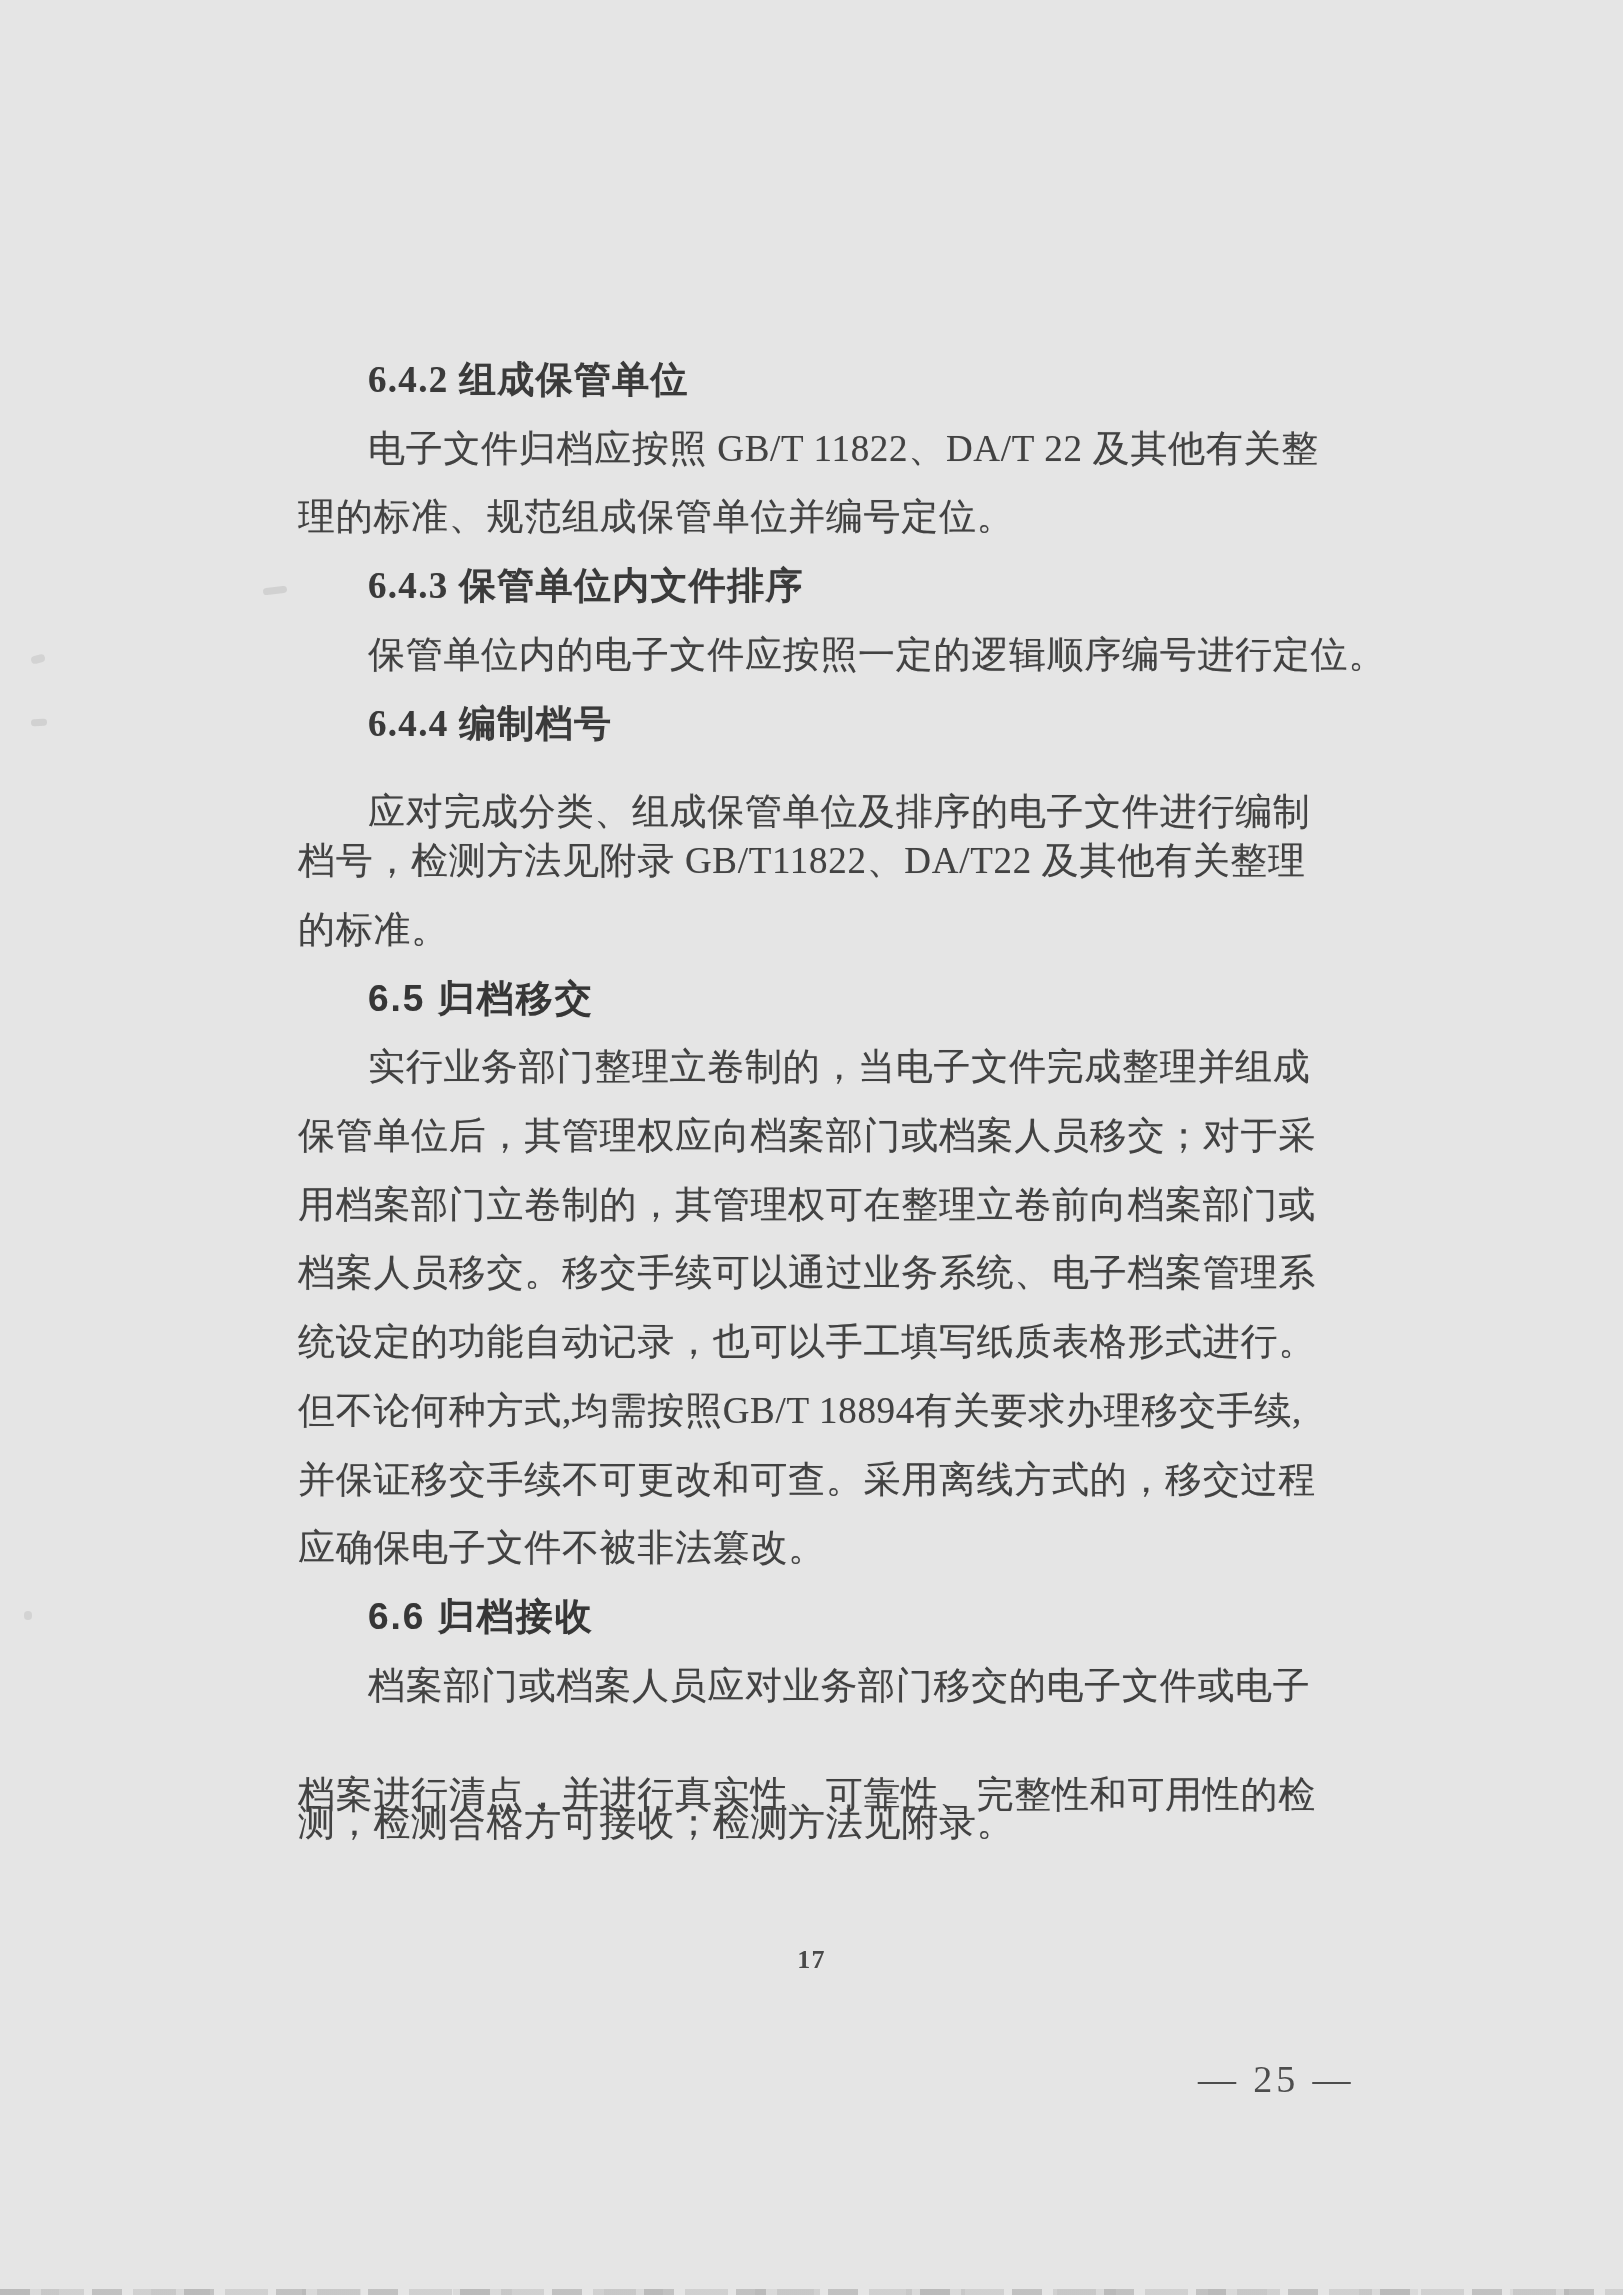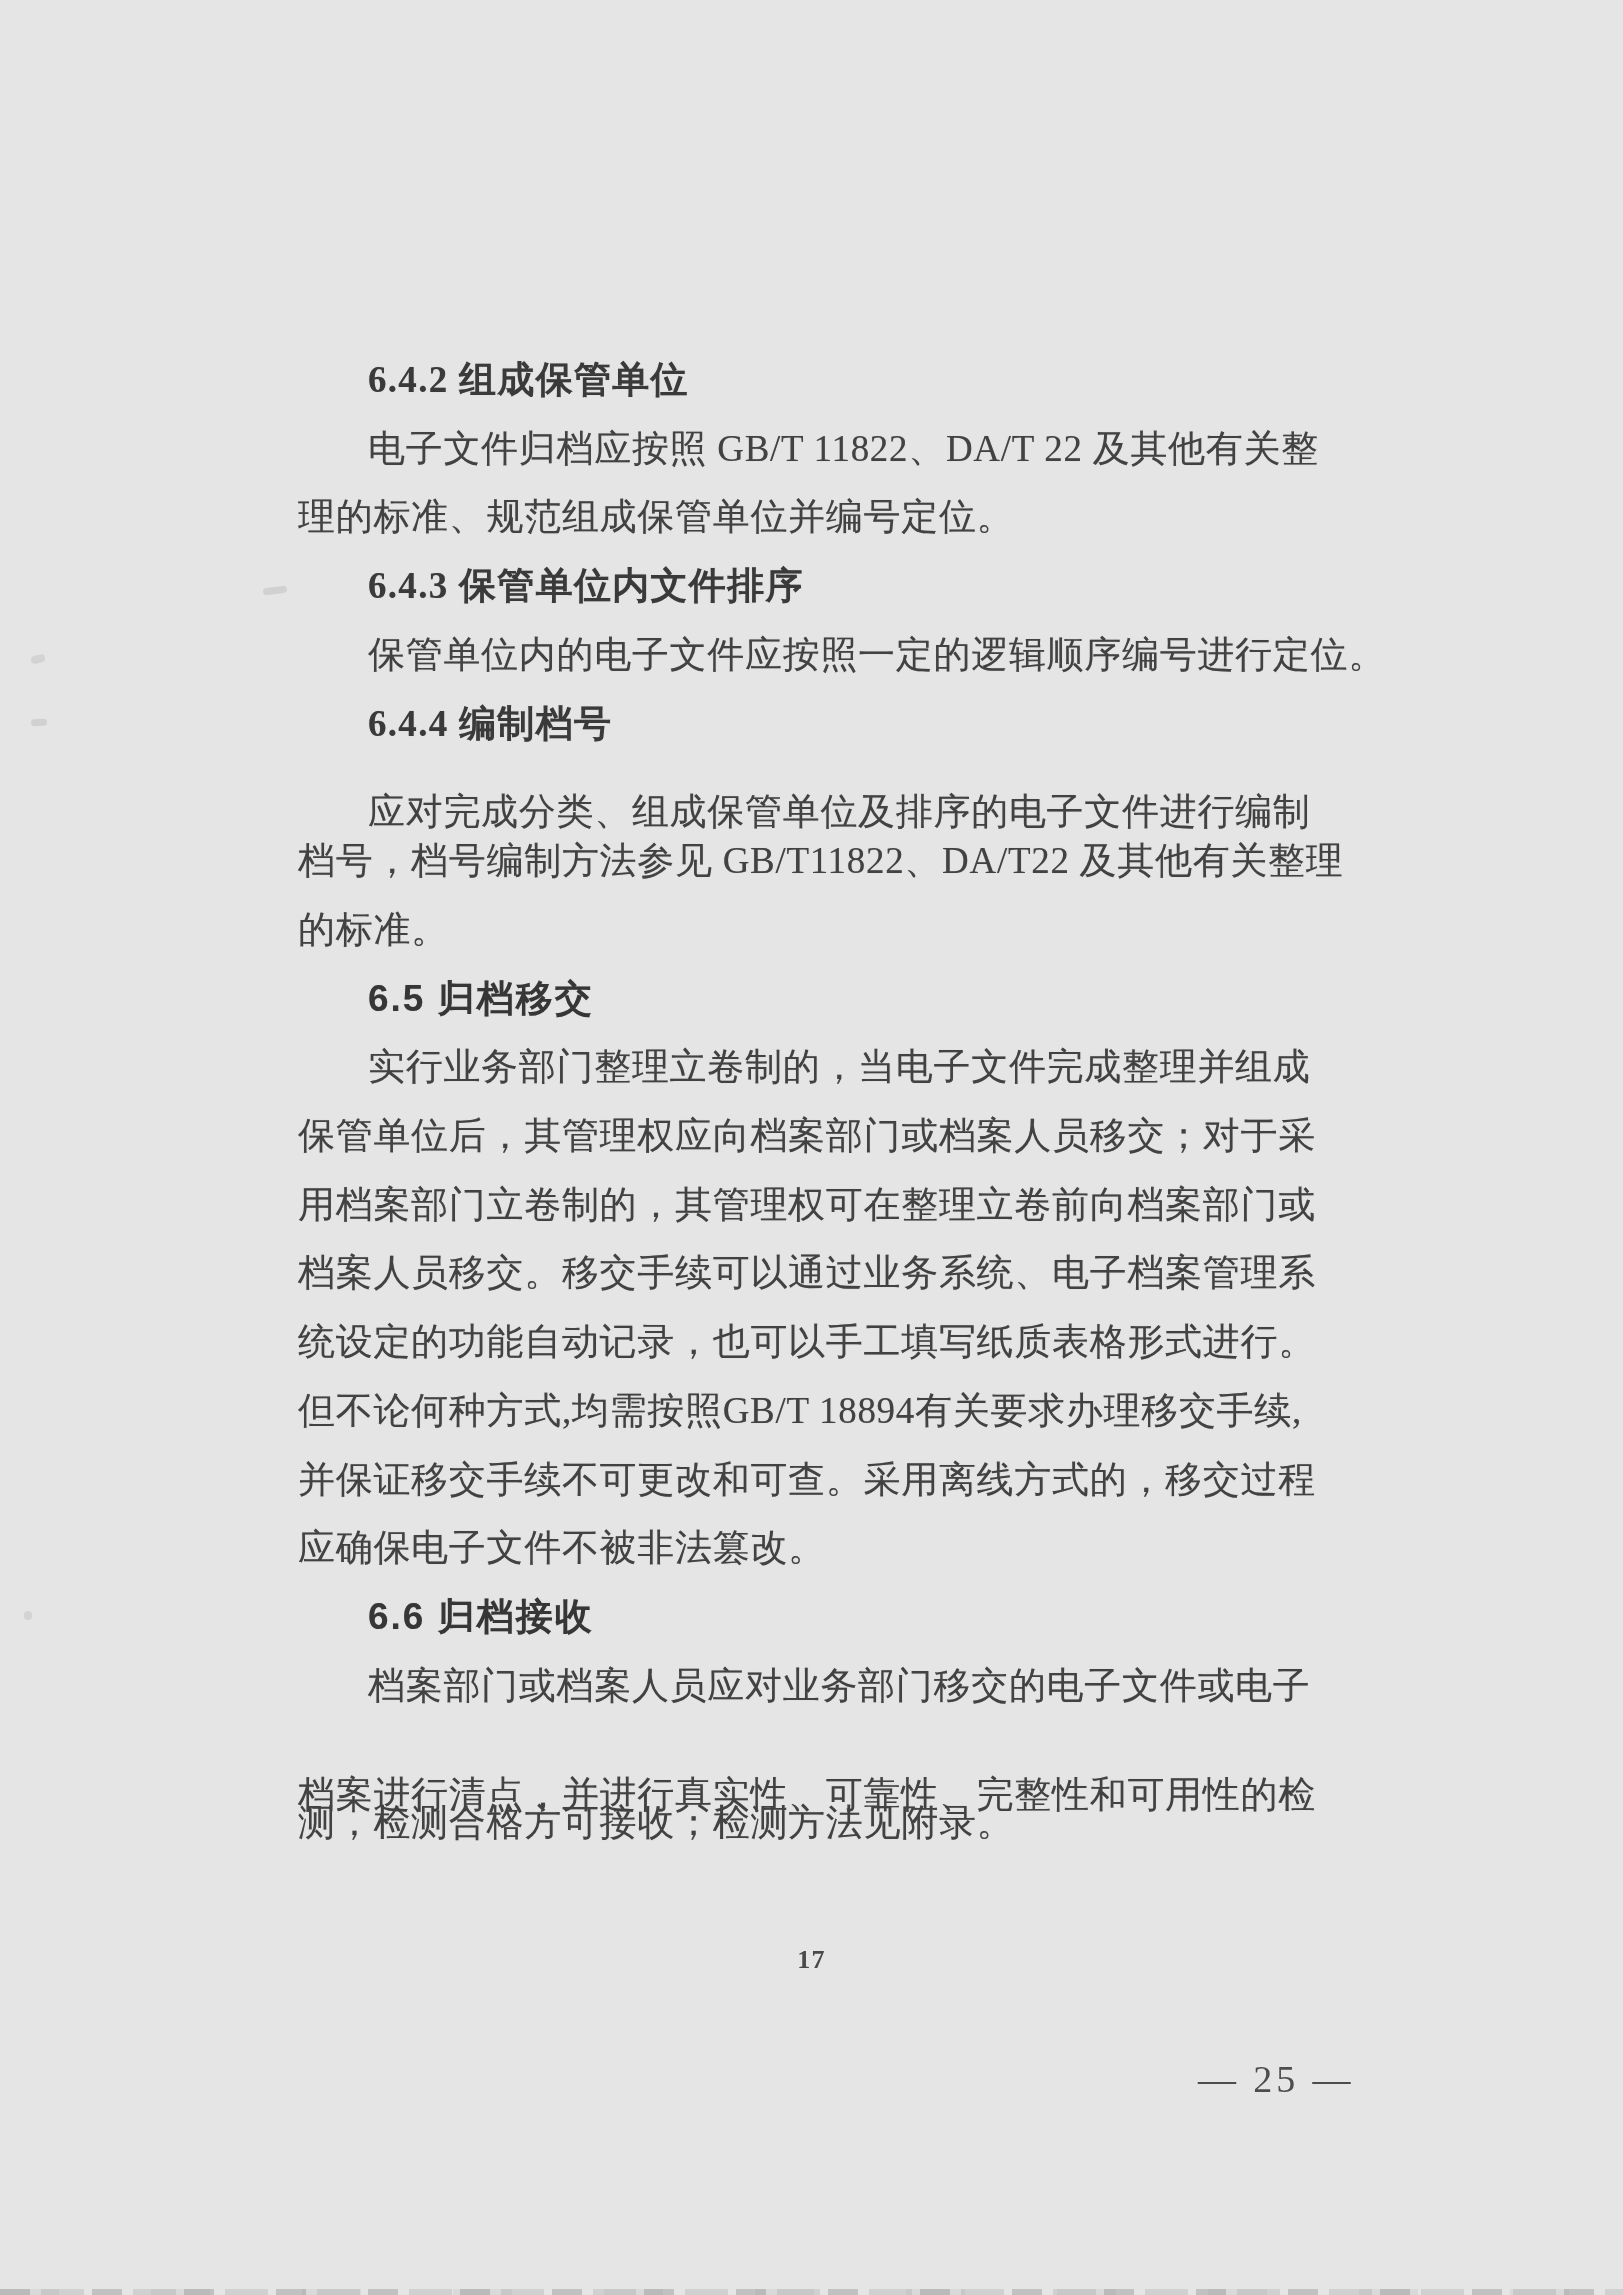--- a/index.html
+++ b/index.html
@@ -99,21 +99,21 @@
 <div class="page">
 
   <div id="text-block">
       <div class="line subheading" style="top: 360px; left: 368px;">6.4.2 组成保管单位</div>
       <div class="line body" style="top: 429px; left: 368px;">电子文件归档应按照 GB/T 11822、DA/T 22 及其他有关整</div>
       <div class="line body" style="top: 497px; left: 298px;">理的标准、规范组成保管单位并编号定位。</div>
       <div class="line subheading" style="top: 566px; left: 368px;">6.4.3 保管单位内文件排序</div>
       <div class="line body" style="top: 635px; left: 368px;">保管单位内的电子文件应按照一定的逻辑顺序编号进行定位。</div>
       <div class="line subheading" style="top: 704px; left: 368px;">6.4.4 编制档号</div>
       <div class="line body" style="top: 772px; left: 368px; margin-top: 20px;">应对完成分类、组成保管单位及排序的电子文件进行编制</div>
-      <div class="line body" style="top: 841px; left: 298px;">档号，档号编制方法参见 GB/T11822、DA/T22 及其他有关整理</div>
+      <div class="line body" style="top: 841px; left: 298px;">档号，检测方法见附录 GB/T11822、DA/T22 及其他有关整理</div>
       <div class="line body" style="top: 910px; left: 298px; text-align: center;">的标准。</div>
       <div class="line heading" style="top: 979px; left: 368px;">6.5 归档移交</div>
       <div class="line body" style="top: 1047px; left: 368px;">实行业务部门整理立卷制的，当电子文件完成整理并组成</div>
       <div class="line body" style="top: 1116px; left: 298px;">保管单位后，其管理权应向档案部门或档案人员移交；对于采</div>
       <div class="line body" style="top: 1185px; left: 298px;">用档案部门立卷制的，其管理权可在整理立卷前向档案部门或</div>
       <div class="line body" style="top: 1253px; left: 298px;">档案人员移交。移交手续可以通过业务系统、电子档案管理系</div>
       <div class="line body" style="top: 1322px; left: 298px; text-align: right;">统设定的功能自动记录，也可以手工填写纸质表格形式进行。</div>
       <div class="line body" style="top: 1391px; left: 298px;">但不论何种方式,均需按照GB/T 18894有关要求办理移交手续,</div>
       <div class="line body" style="top: 1460px; left: 298px;">并保证移交手续不可更改和可查。采用离线方式的，移交过程</div>
       <div class="line body" style="top: 1528px; left: 298px;">应确保电子文件不被非法篡改。</div>

